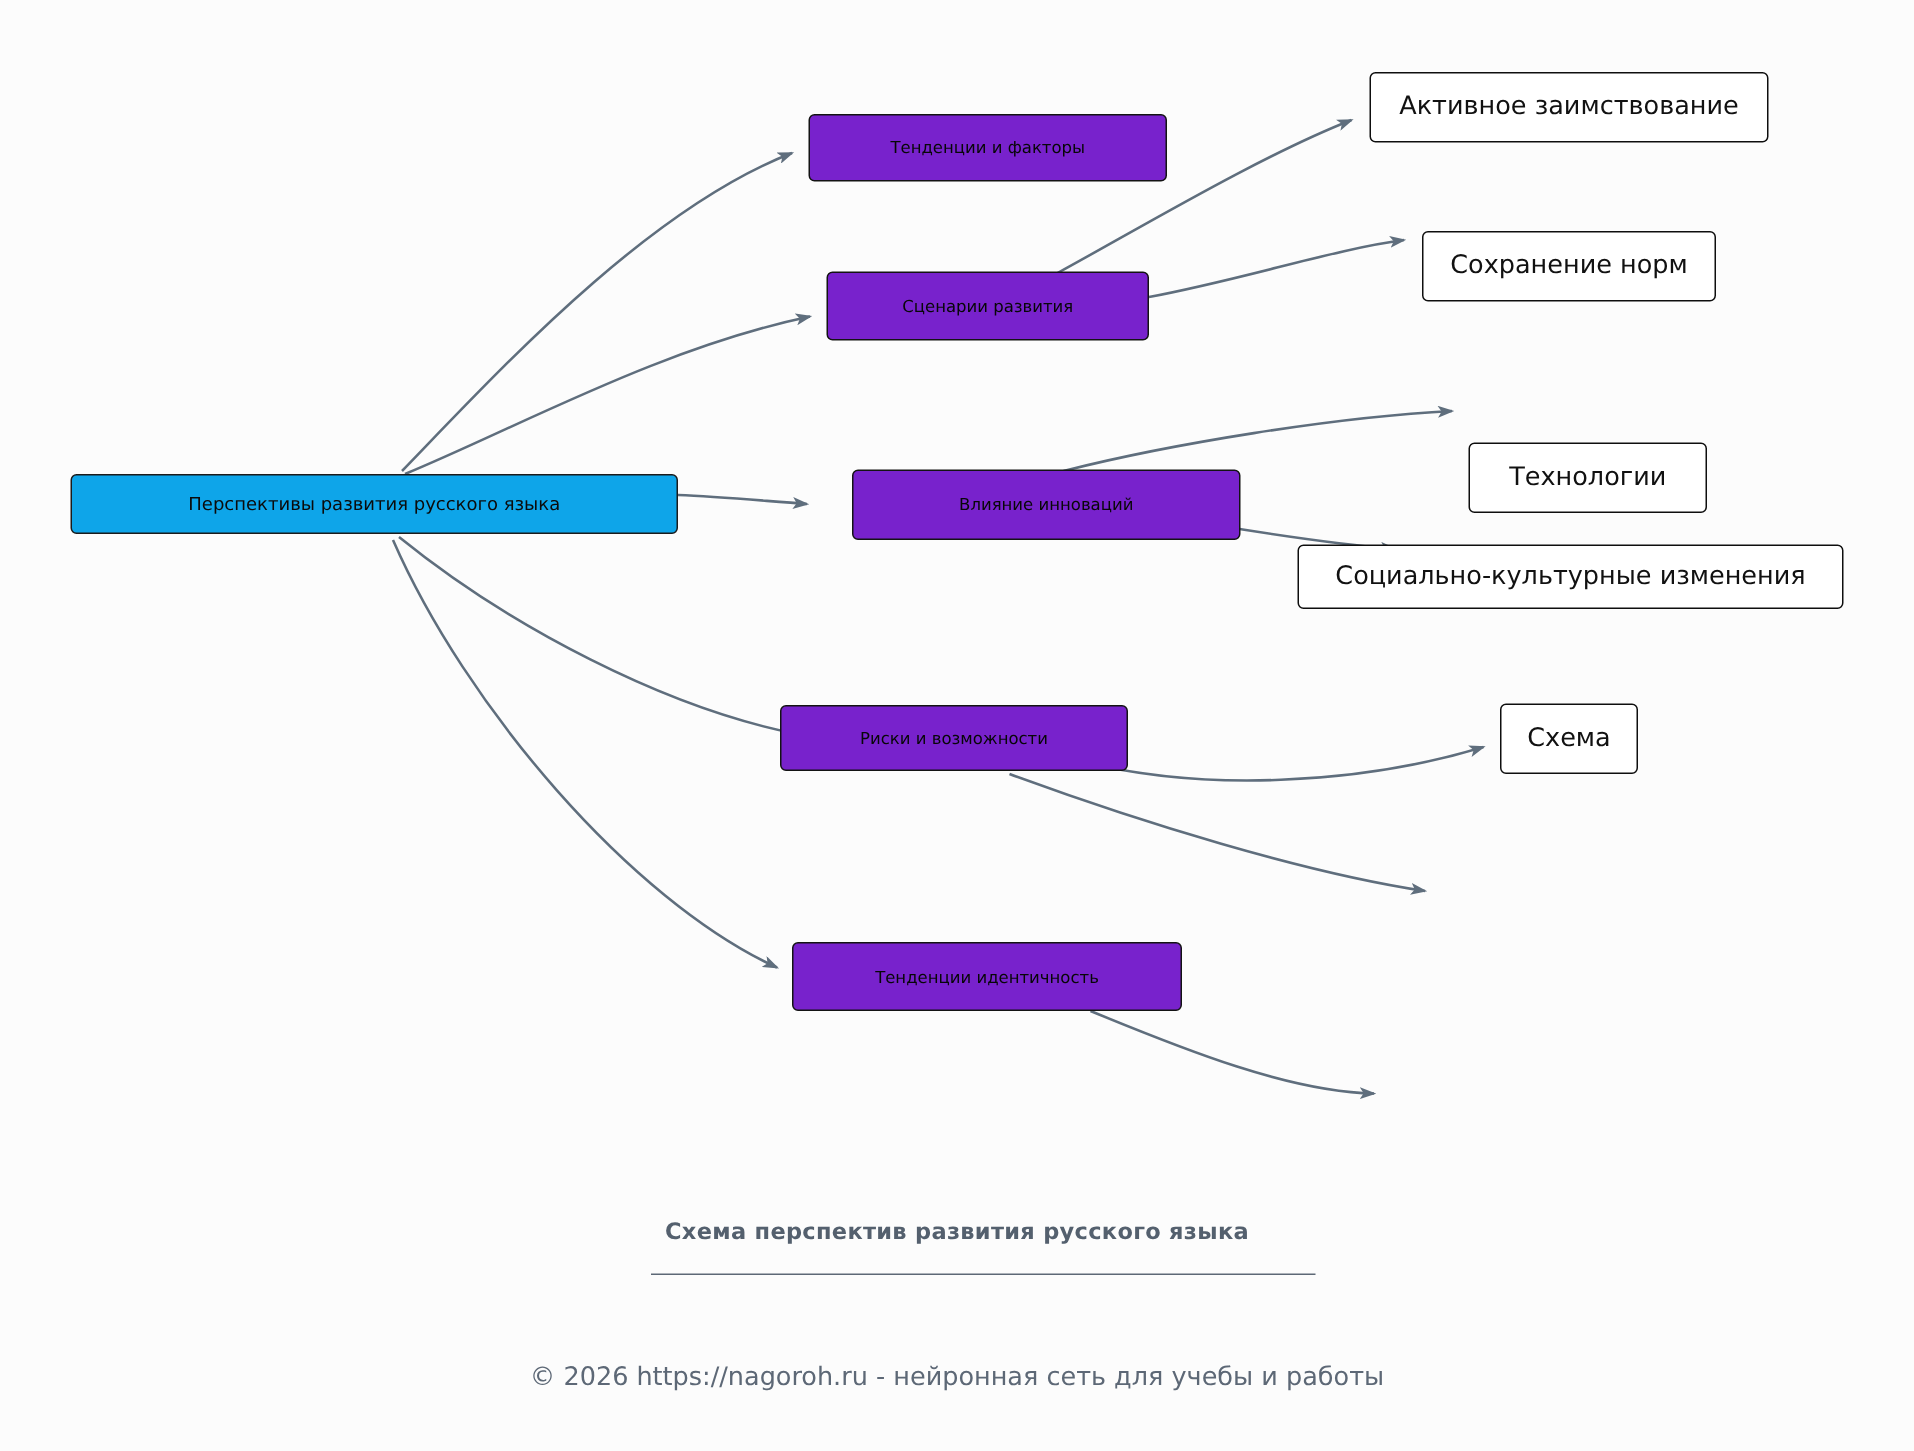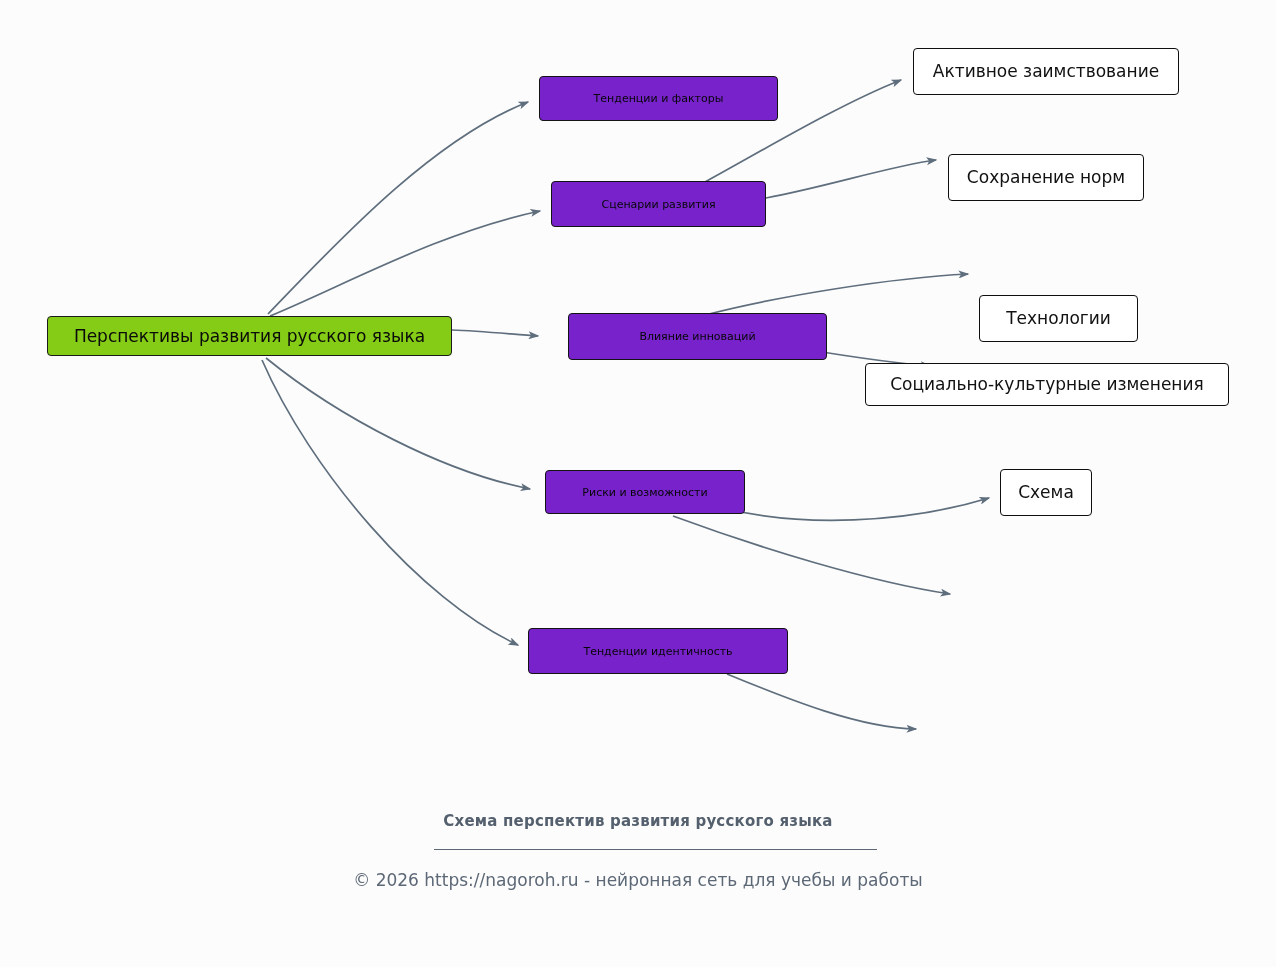--- a/index.html
+++ b/index.html
@@ -44,23 +44,23 @@
     white-space: nowrap;
     line-height: 1;
   }
 
   .node-label {
     display: block;
     line-height: 1;
   }
 
   .node-root {
-    background: #84cc16;
+    background: #0ea5e9;
     border-color: #1b1b1b;
-    font-size: 17px;
+    font-size: 12px;
     color: #0b0b0b;
   }
 
   .node-branch {
     background: #7822cc;
     border-color: #131313;
     font-size: 11px;
     color: #070707;
   }
 
@@ -88,21 +88,21 @@
   }
   .footer-divider {
     position: absolute;
     left: 434px;
     top: 849px;
     width: 443px;
     height: 1.4px;
     background: #5d6876;
   }
   .footer-credit {
-    top: 870px;
+    top: 908px;
     font-size: 17px;
     color: #5d6876;
   }
 </style>
 </head>
 <body>
 
 <div id="mindmap-canvas">
 
   <svg id="edge-layer" viewBox="0 0 1276 967">
@@ -156,21 +156,21 @@
   </div>
 
   <div class="node node-leaf" style="left:979px; top:255px; width:159px; height:47px;margin-top:40px;">
     <span class="node-label">Технологии</span>
   </div>
 
   <div class="node node-leaf" style="left:865px; top:363px; width:364px; height:43px;">
     <span class="node-label">Социально-культурные изменения</span>
   </div>
 
-  <div class="node node-branch" style="left:545px; top:470px; width:200px; height:44px;">
+  <div class="node node-branch" style="left:520px; top:470px; width:232px; height:44px;">
     <span class="node-label">Риски и возможности</span>
   </div>
 
   <div class="node node-leaf" style="left:1000px; top:469px; width:92px; height:47px;">
     <span class="node-label">Схема</span>
   </div>
 
 
   <div class="node node-branch" style="left:528px; top:628px; width:260px; height:46px;">
     <span class="node-label">Тенденции идентичность</span>

